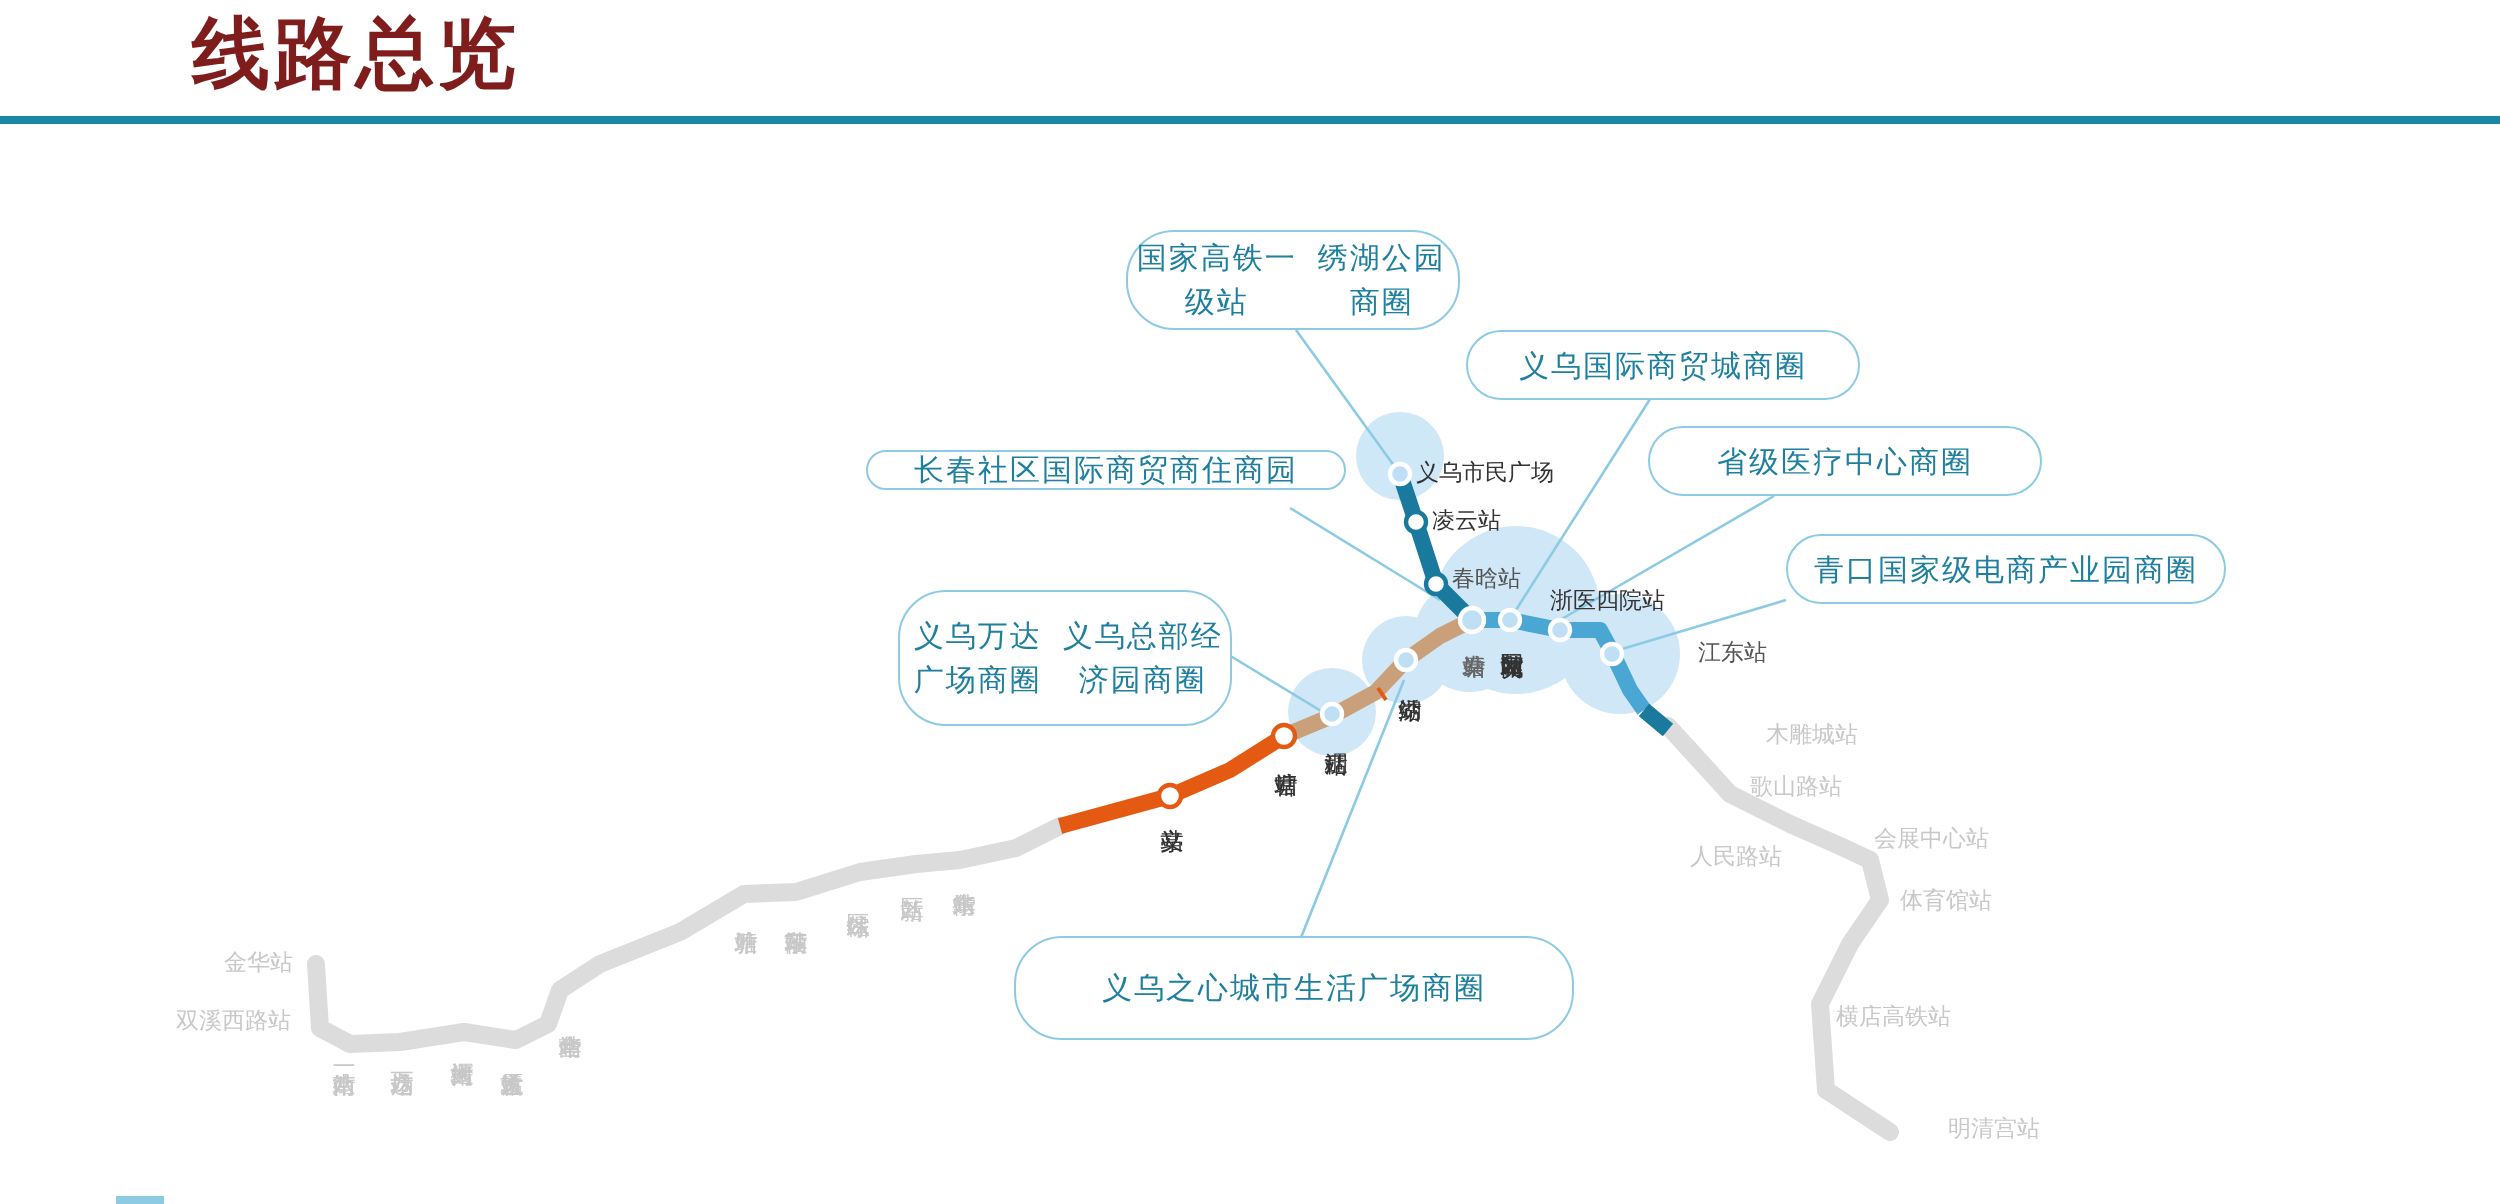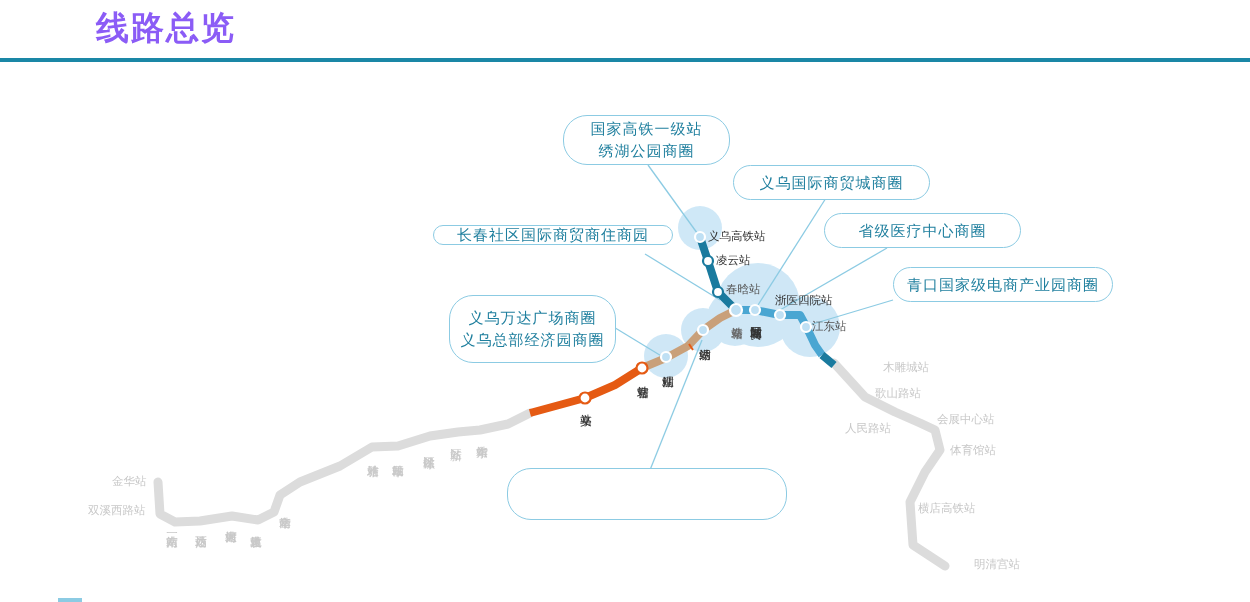--- a/index.html
+++ b/index.html
@@ -1,24 +1,24 @@
 <!DOCTYPE html>
 <html><head>
 <meta charset="utf-8">
 <style>
   html, body { margin: 0; padding: 0; background: #ffffff; }
   body { width: 1250px; height: 602px; position: relative; overflow: hidden;
          font-family: "DejaVu Sans", "Liberation Sans", sans-serif; }
-  .title { position: absolute; left: 96px; top: 8px; font-size: 33px; font-weight: bold;
-           color: #8b5cf6; letter-spacing: 2px; line-height: 40px; }
+  .title { position: absolute; left: 96px; top: 8px; font-size: 39px; font-weight: bold;
+           color: #7f1d1d; letter-spacing: 2px; line-height: 40px; }
   .title-rule { position: absolute; left: 0; top: 58px; width: 1250px; height: 4px; background: #1a87a6; }
   svg.map { position: absolute; left: 0; top: 0; }
   .callout { position: absolute; border: 1.5px solid #8ccbe3; border-radius: 24px; background: #fff;
              color: #1f7f9e; font-size: 15px; text-align: center; line-height: 22px;
-             display: flex; flex-direction: column; justify-content: center; align-items: center;
+             display: flex; flex-direction: row; justify-content: center; align-items: center;
              box-sizing: border-box; letter-spacing: 1px; }
   .st { position: absolute; font-size: 11.5px; color: #333; line-height: 13px; white-space: nowrap; }
   .st.v { writing-mode: vertical-rl; text-orientation: upright; letter-spacing: 0px; }
   .st.grey { color: #c8c8c8; }
   .legend-chip { position: absolute; left: 58px; top: 598px; width: 24px; height: 4px; background: #8ccbe3; }
 </style>
 </head>
 <body>
 
 <div class="title">线路总览</div>
@@ -88,29 +88,30 @@
   <span>省级医疗中心商圈</span>
 </div>
 <div class="callout" style="left:893px;top:267px;width:220px;height:35px;">
   <span>青口国家级电商产业园商圈</span>
 </div>
 <div class="callout" style="left:449px;top:295px;width:167px;height:68px;">
   <span>义乌万达广场商圈</span>
   <span>义乌总部经济园商圈</span>
 </div>
 <div class="callout" style="left:507px;top:468px;width:280px;height:52px;">
+  <span>义乌之心城市生活广场商圈</span>
 </div>
 
-<div class="st" style="left:708px;top:230px;">义乌高铁站</div>
+<div class="st" style="left:708px;top:230px;">义乌市民广场</div>
 <div class="st" style="left:716px;top:254px;">凌云站</div>
 <div class="st" style="left:726px;top:283px;color:#555;">春晗站</div>
 <div class="st v" style="left:730px;top:318px;color:#666;">秦塘站</div>
 <div class="st v" style="left:749px;top:318px;">国际商贸城站</div>
 <div class="st" style="left:775px;top:294px;">浙医四院站</div>
-<div class="st" style="left:812px;top:320px;color:#555;text-align:right;">江东站</div>
+<div class="st" style="left:849px;top:320px;color:#555;text-align:right;">江东站</div>
 <div class="st v" style="left:698px;top:340px;">绣湖站</div>
 <div class="st v" style="left:661px;top:367px;">稠江站</div>
 <div class="st v" style="left:636px;top:377px;">官塘站</div>
 <div class="st v" style="left:579px;top:405px;">义亭站</div>
 
 <div class="st grey" style="left:112px;top:475px;">金华站</div>
 <div class="st grey" style="left:88px;top:504px;">双溪西路站</div>
 <div class="st grey v" style="left:165px;top:527px;">八一南街站</div>
 <div class="st grey v" style="left:194px;top:527px;">万达广场站</div>
 <div class="st grey v" style="left:224px;top:522px;">大堰河街站</div>

